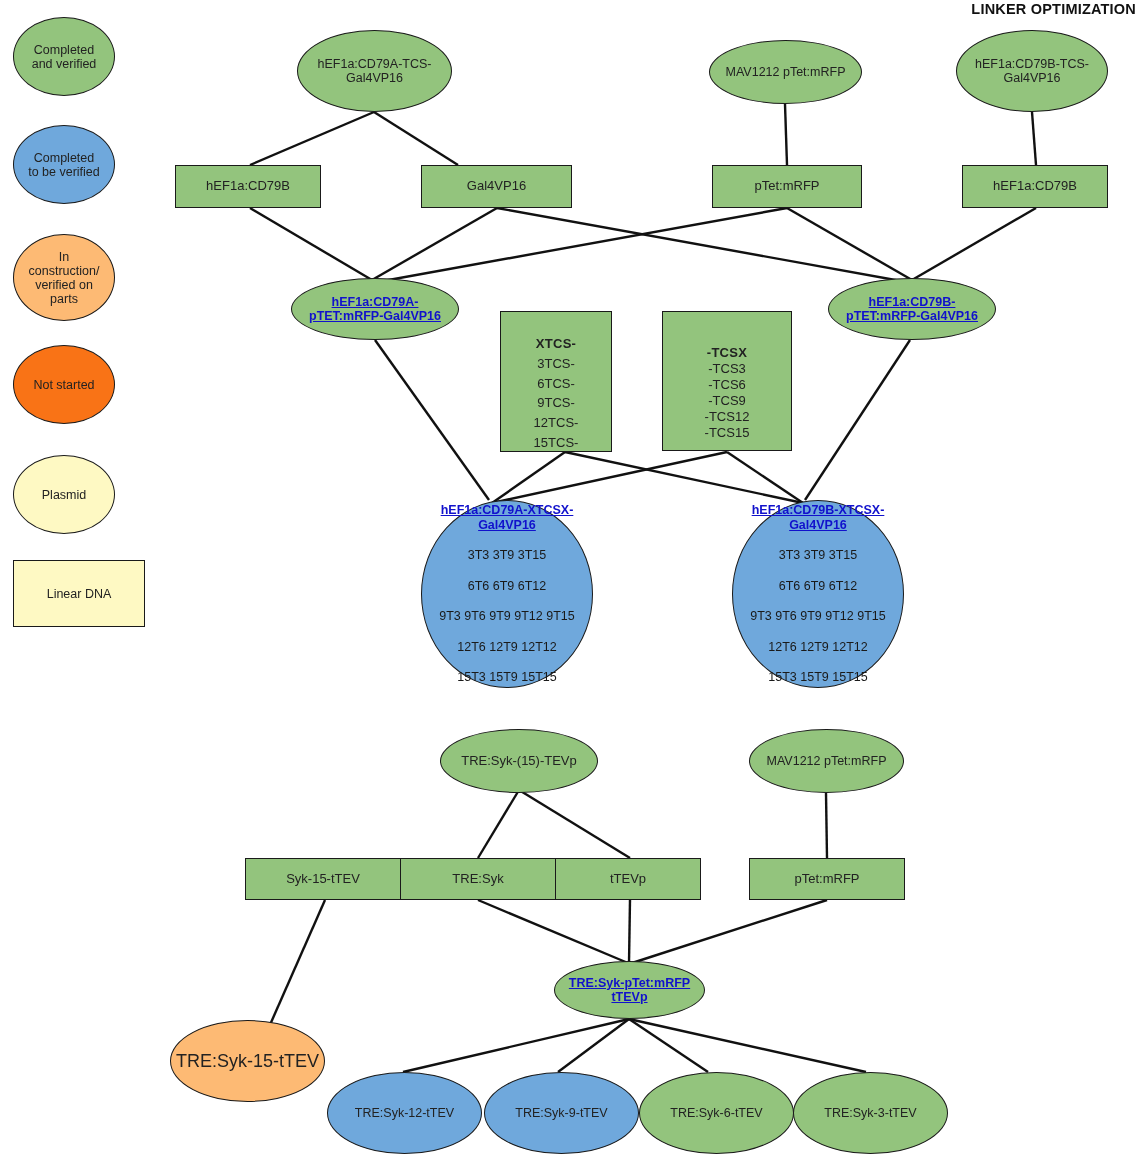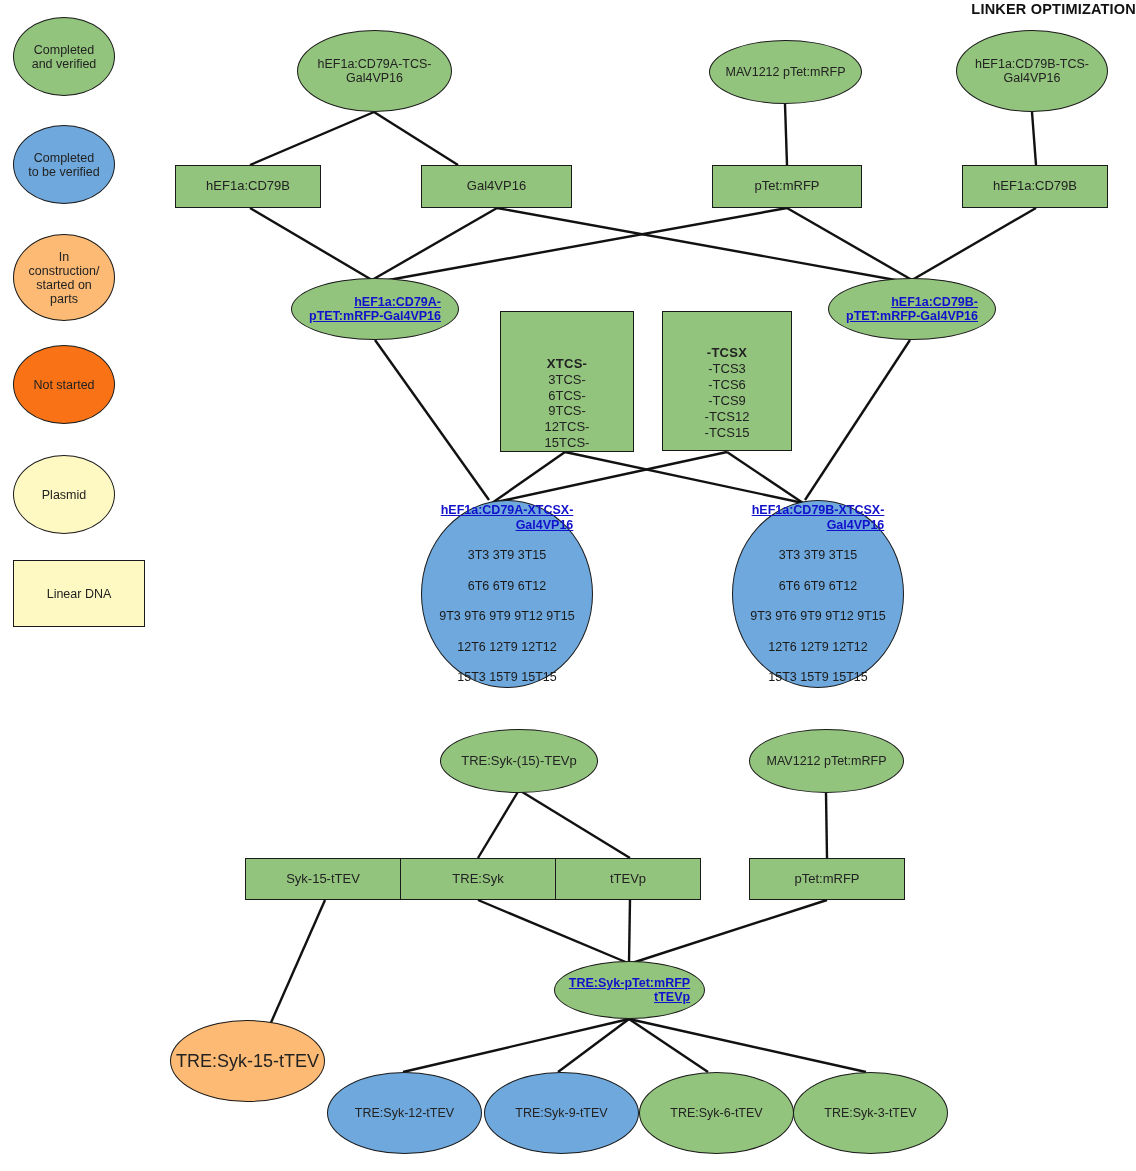--- a/index.html
+++ b/index.html
@@ -15,21 +15,21 @@
   .ellipse{border-radius:50%;}
   .rect{border-radius:0;}
 
   .g{background:#93c47d;}
   .b{background:#6fa8dc;}
   .y{background:#fdba74;}
   .r{background:#f97316;}
   .w{background:#fef9c3;}
 
   .lbl{display:block;}
-  .link{color:#1111cc;text-decoration:underline;font-weight:bold;text-align:right;}
+  .link{color:#1111cc;text-decoration:underline;font-weight:bold;}
   .sub{color:#1a1a1a;font-weight:normal;}
 
   #title{position:absolute;left:0;top:1px;width:1136px;text-align:right;
          font-size:14.5px;font-weight:bold;letter-spacing:.2px;color:#111;}
 
   
   .legend-node{font-size:12.5px;}
   #legend-linear{font-size:12.5px;}
 
   .hdr{font-weight:bold;font-size:13px;letter-spacing:.3px;}
@@ -98,21 +98,21 @@
     <span>
       <span class="lbl">Completed</span>
       <span class="lbl">to be verified</span>
     </span>
   </div>
 
   <div class="node ellipse y legend-node" style="left:13px;top:234px;width:102px;height:87px;">
     <span>
       <span class="lbl">In</span>
       <span class="lbl">construction/</span>
-      <span class="lbl">started on</span>
+      <span class="lbl">verified on</span>
       <span class="lbl">parts</span>
     </span>
   </div>
 
   <div class="node ellipse r legend-node" style="left:13px;top:345px;width:102px;height:79px;">
     <span class="lbl">Not started</span>
   </div>
 
   <div class="node ellipse w legend-node" style="left:13px;top:455px;width:102px;height:79px;">
     <span class="lbl">Plasmid</span>
@@ -163,21 +163,21 @@
     </span>
   </div>
 
   <div class="node ellipse g" style="left:828px;top:278px;width:168px;height:62px;font-size:12.5px;">
     <span class="link">
       <span class="lbl">hEF1a:CD79B-</span>
       <span class="lbl">pTET:mRFP-Gal4VP16</span>
     </span>
   </div>
 
-  <div class="node rect g boxlist" style="left:500px;top:311px;width:134px;height:141px;flex-direction:column;justify-content:flex-end;padding-top:24px;">
+  <div class="node rect g boxlist" style="left:500px;top:311px;width:112px;height:141px;flex-direction:column;justify-content:space-between;padding-top:24px;">
     <span class="lbl hdr">XTCS-</span>
     <span class="lbl">3TCS-</span>
     <span class="lbl">6TCS-</span>
     <span class="lbl">9TCS-</span>
     <span class="lbl">12TCS-</span>
     <span class="lbl">15TCS-</span>
   </div>
 
   <div class="node rect g boxlist" style="left:662px;top:311px;width:130px;height:140px;flex-direction:column;justify-content:center;padding-top:24px;">
     <span class="lbl hdr">-TCSX</span>

